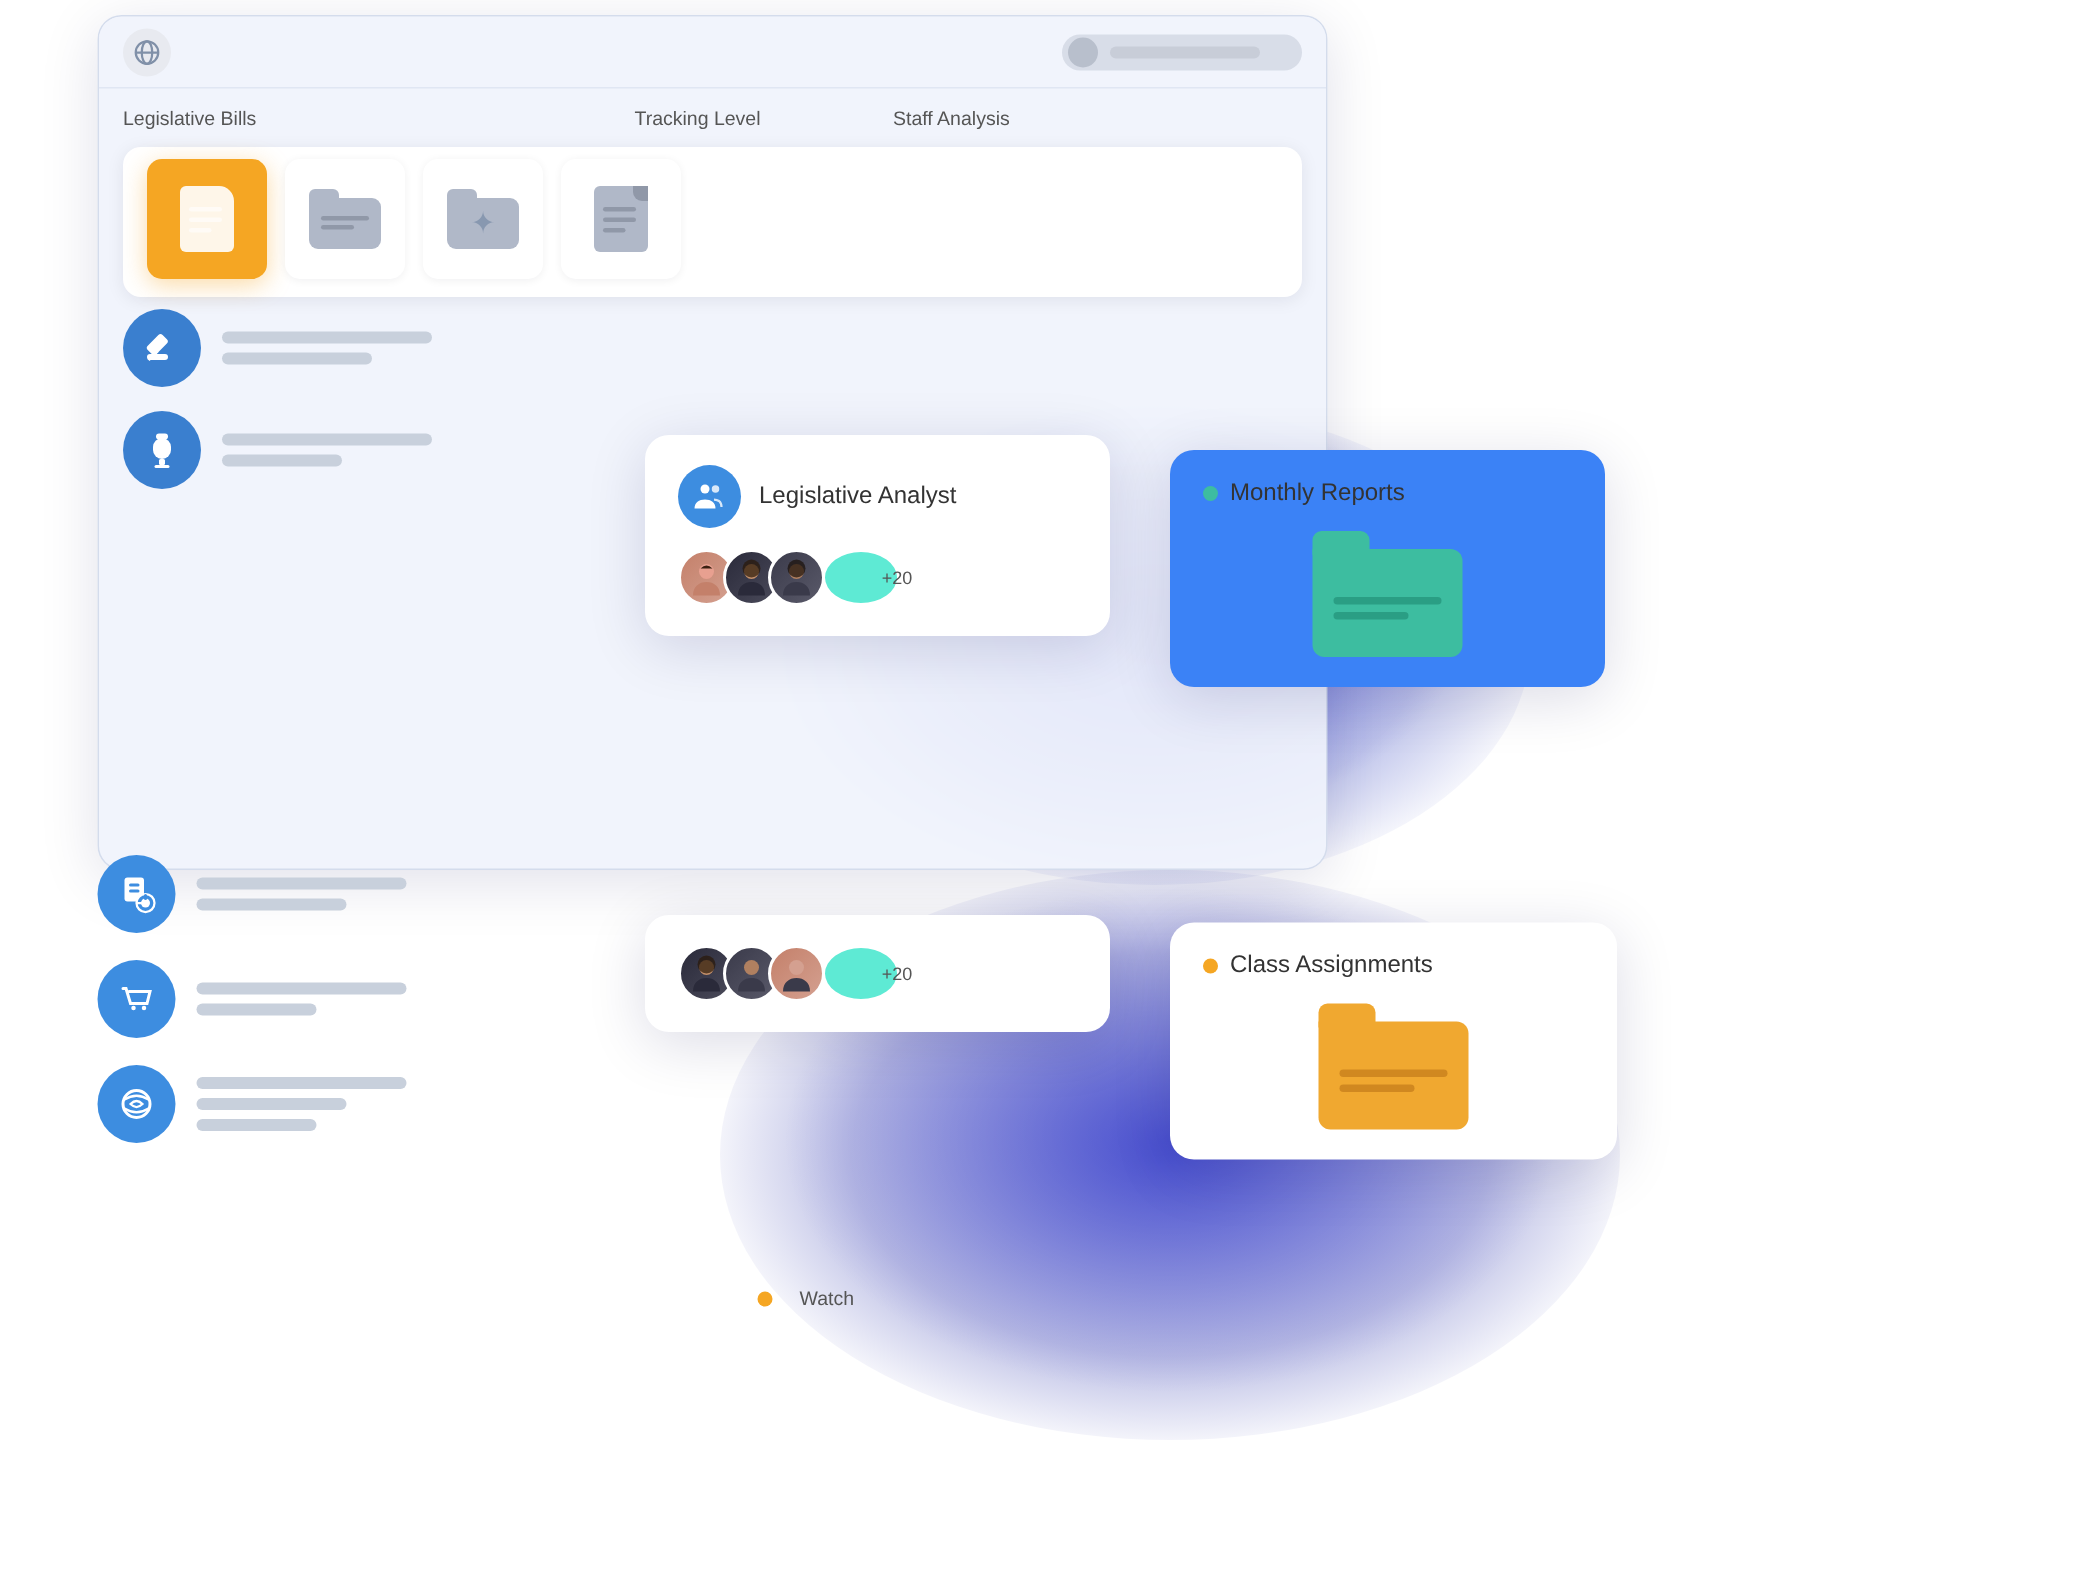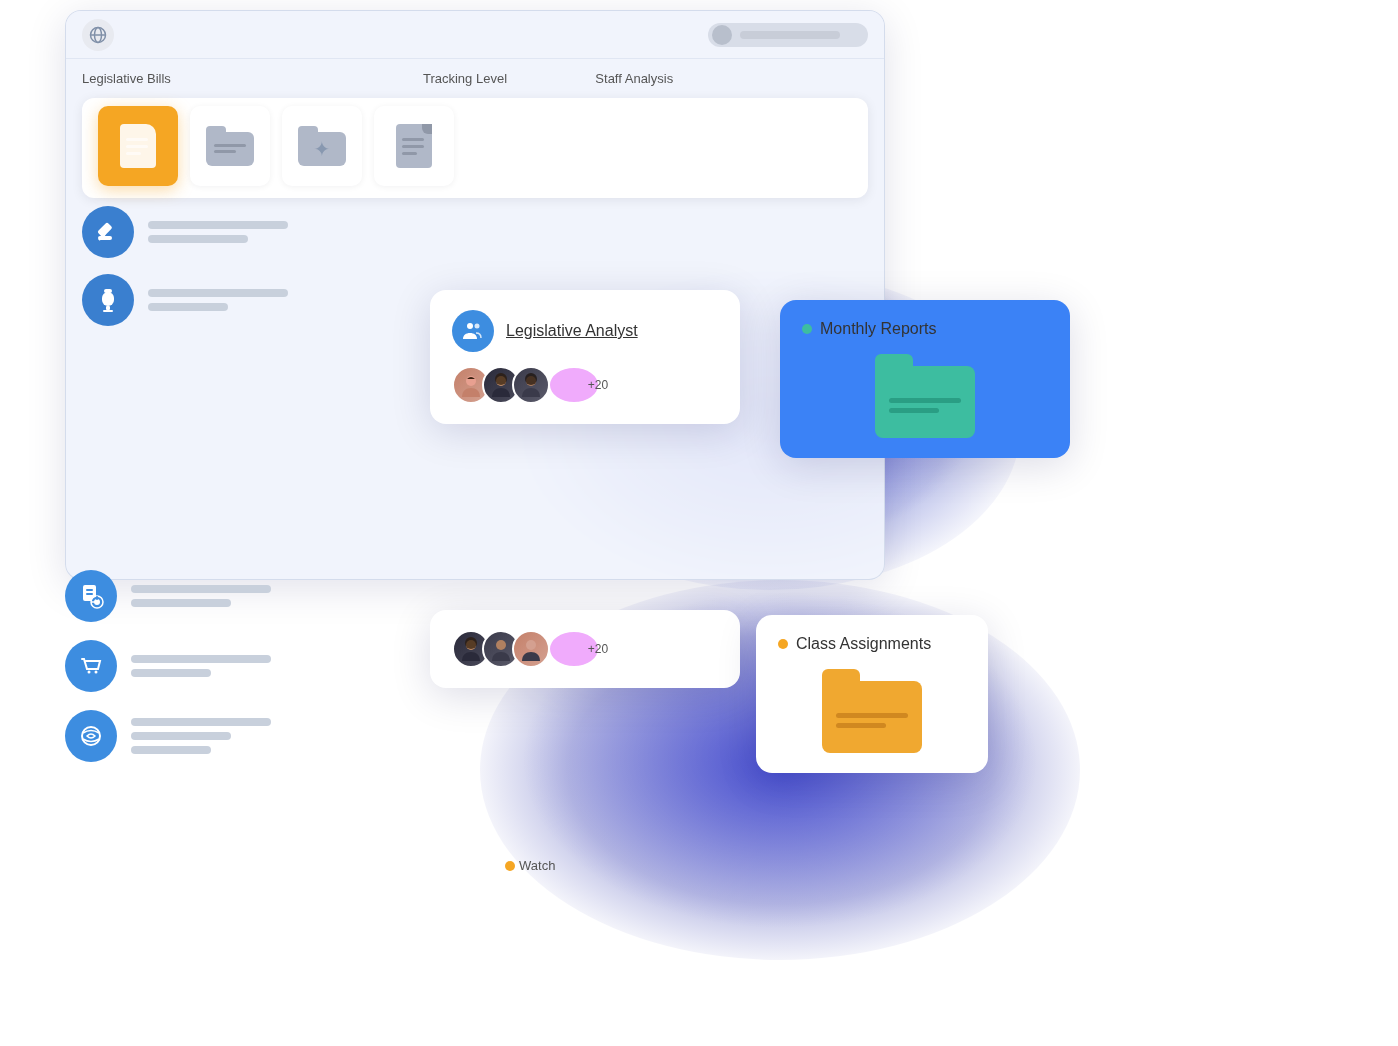--- a/index.html
+++ b/index.html
@@ -282,42 +282,41 @@
       border-radius: 50%;
       display: flex; align-items: center; justify-content: center;
       color: white;
       font-size: 20px;
       flex-shrink: 0;
     }
     .card-title {
       font-size: 16px;
       font-weight: 500;
       color: #333;
-      text-decoration: underline;
     }
 
     .avatars-row {
       display: flex;
       align-items: center;
       gap: -6px;
     }
     .avatar {
       width: 38px; height: 38px;
       border-radius: 50%;
       border: 2px solid white;
       margin-right: -8px;
       overflow: hidden;
       background: #d4a090;
       display: flex; align-items: center; justify-content: center;
       font-size: 18px;
     }
     .avatar-count {
       width: 38px; height: 38px;
       border-radius: 50%;
-      background: #f0abfc;
+      background: #5eead4;
       border: 2px solid white;
       display: flex; align-items: center; justify-content: center;
       font-size: 12px;
       color: #555;
       font-weight: 500;
       margin-left: 6px;
       padding-left: 48px;
     }
 
     
@@ -389,36 +388,36 @@
       background: white;
       border-radius: 16px;
       padding: 20px 22px;
       box-shadow: 0 8px 40px rgba(0,0,80,0.14);
       z-index: 10;
     }
 
     
     .assignments-card {
       position: absolute;
-      top: 615px; left: 756px;
-      width: 232px;
+      top: 615px; left: 780px;
+      width: 298px;
       background: white;
       border-radius: 16px;
       padding: 20px 22px;
       box-shadow: 0 8px 40px rgba(0,0,80,0.14);
       z-index: 10;
     }
 
     
     .watch-label {
       position: absolute;
       top: 858px; left: 505px;
       display: flex;
       align-items: center;
-      gap: 4px;
+      gap: 18px;
       font-size: 13px;
       color: #555;
       z-index: 10;
     }
 
     
     .av1 { background: linear-gradient(135deg, #c4806a 0%, #d4a090 100%); }
     .av2 { background: linear-gradient(135deg, #2a2a3a 0%, #4a4a5a 100%); }
     .av3 { background: linear-gradient(135deg, #3a3a4a 0%, #5a5a6a 100%); }
   </style>

